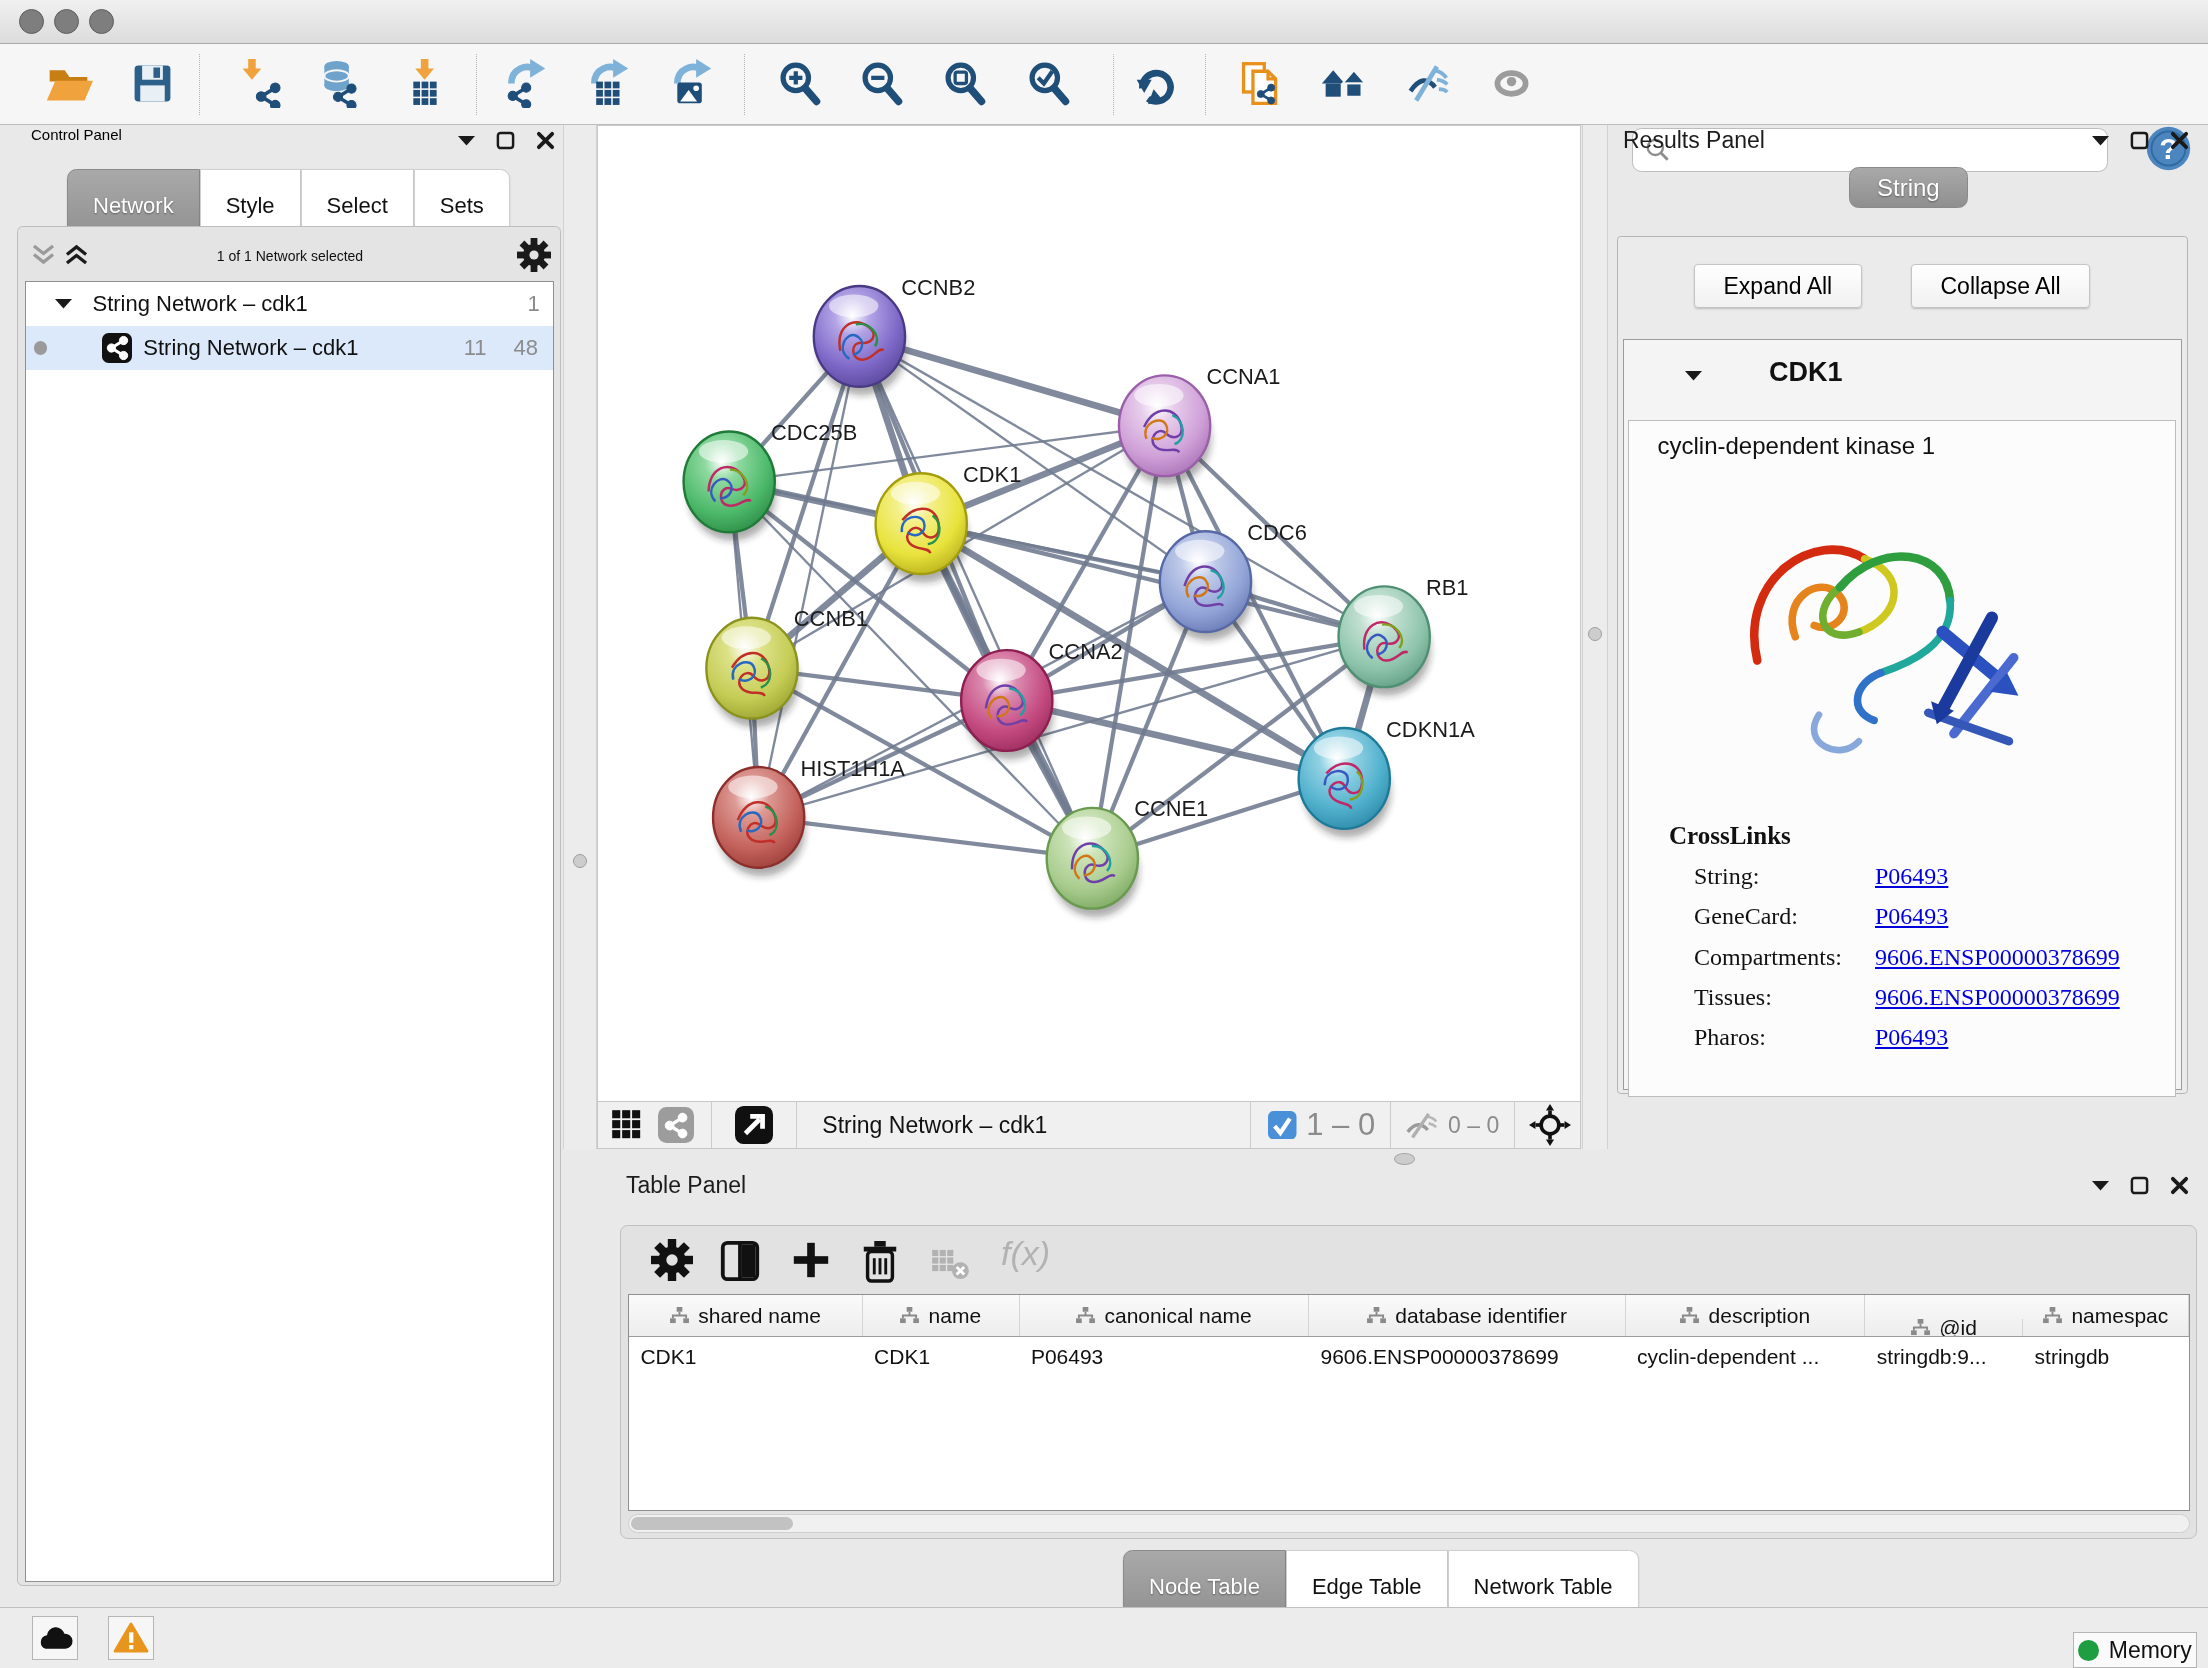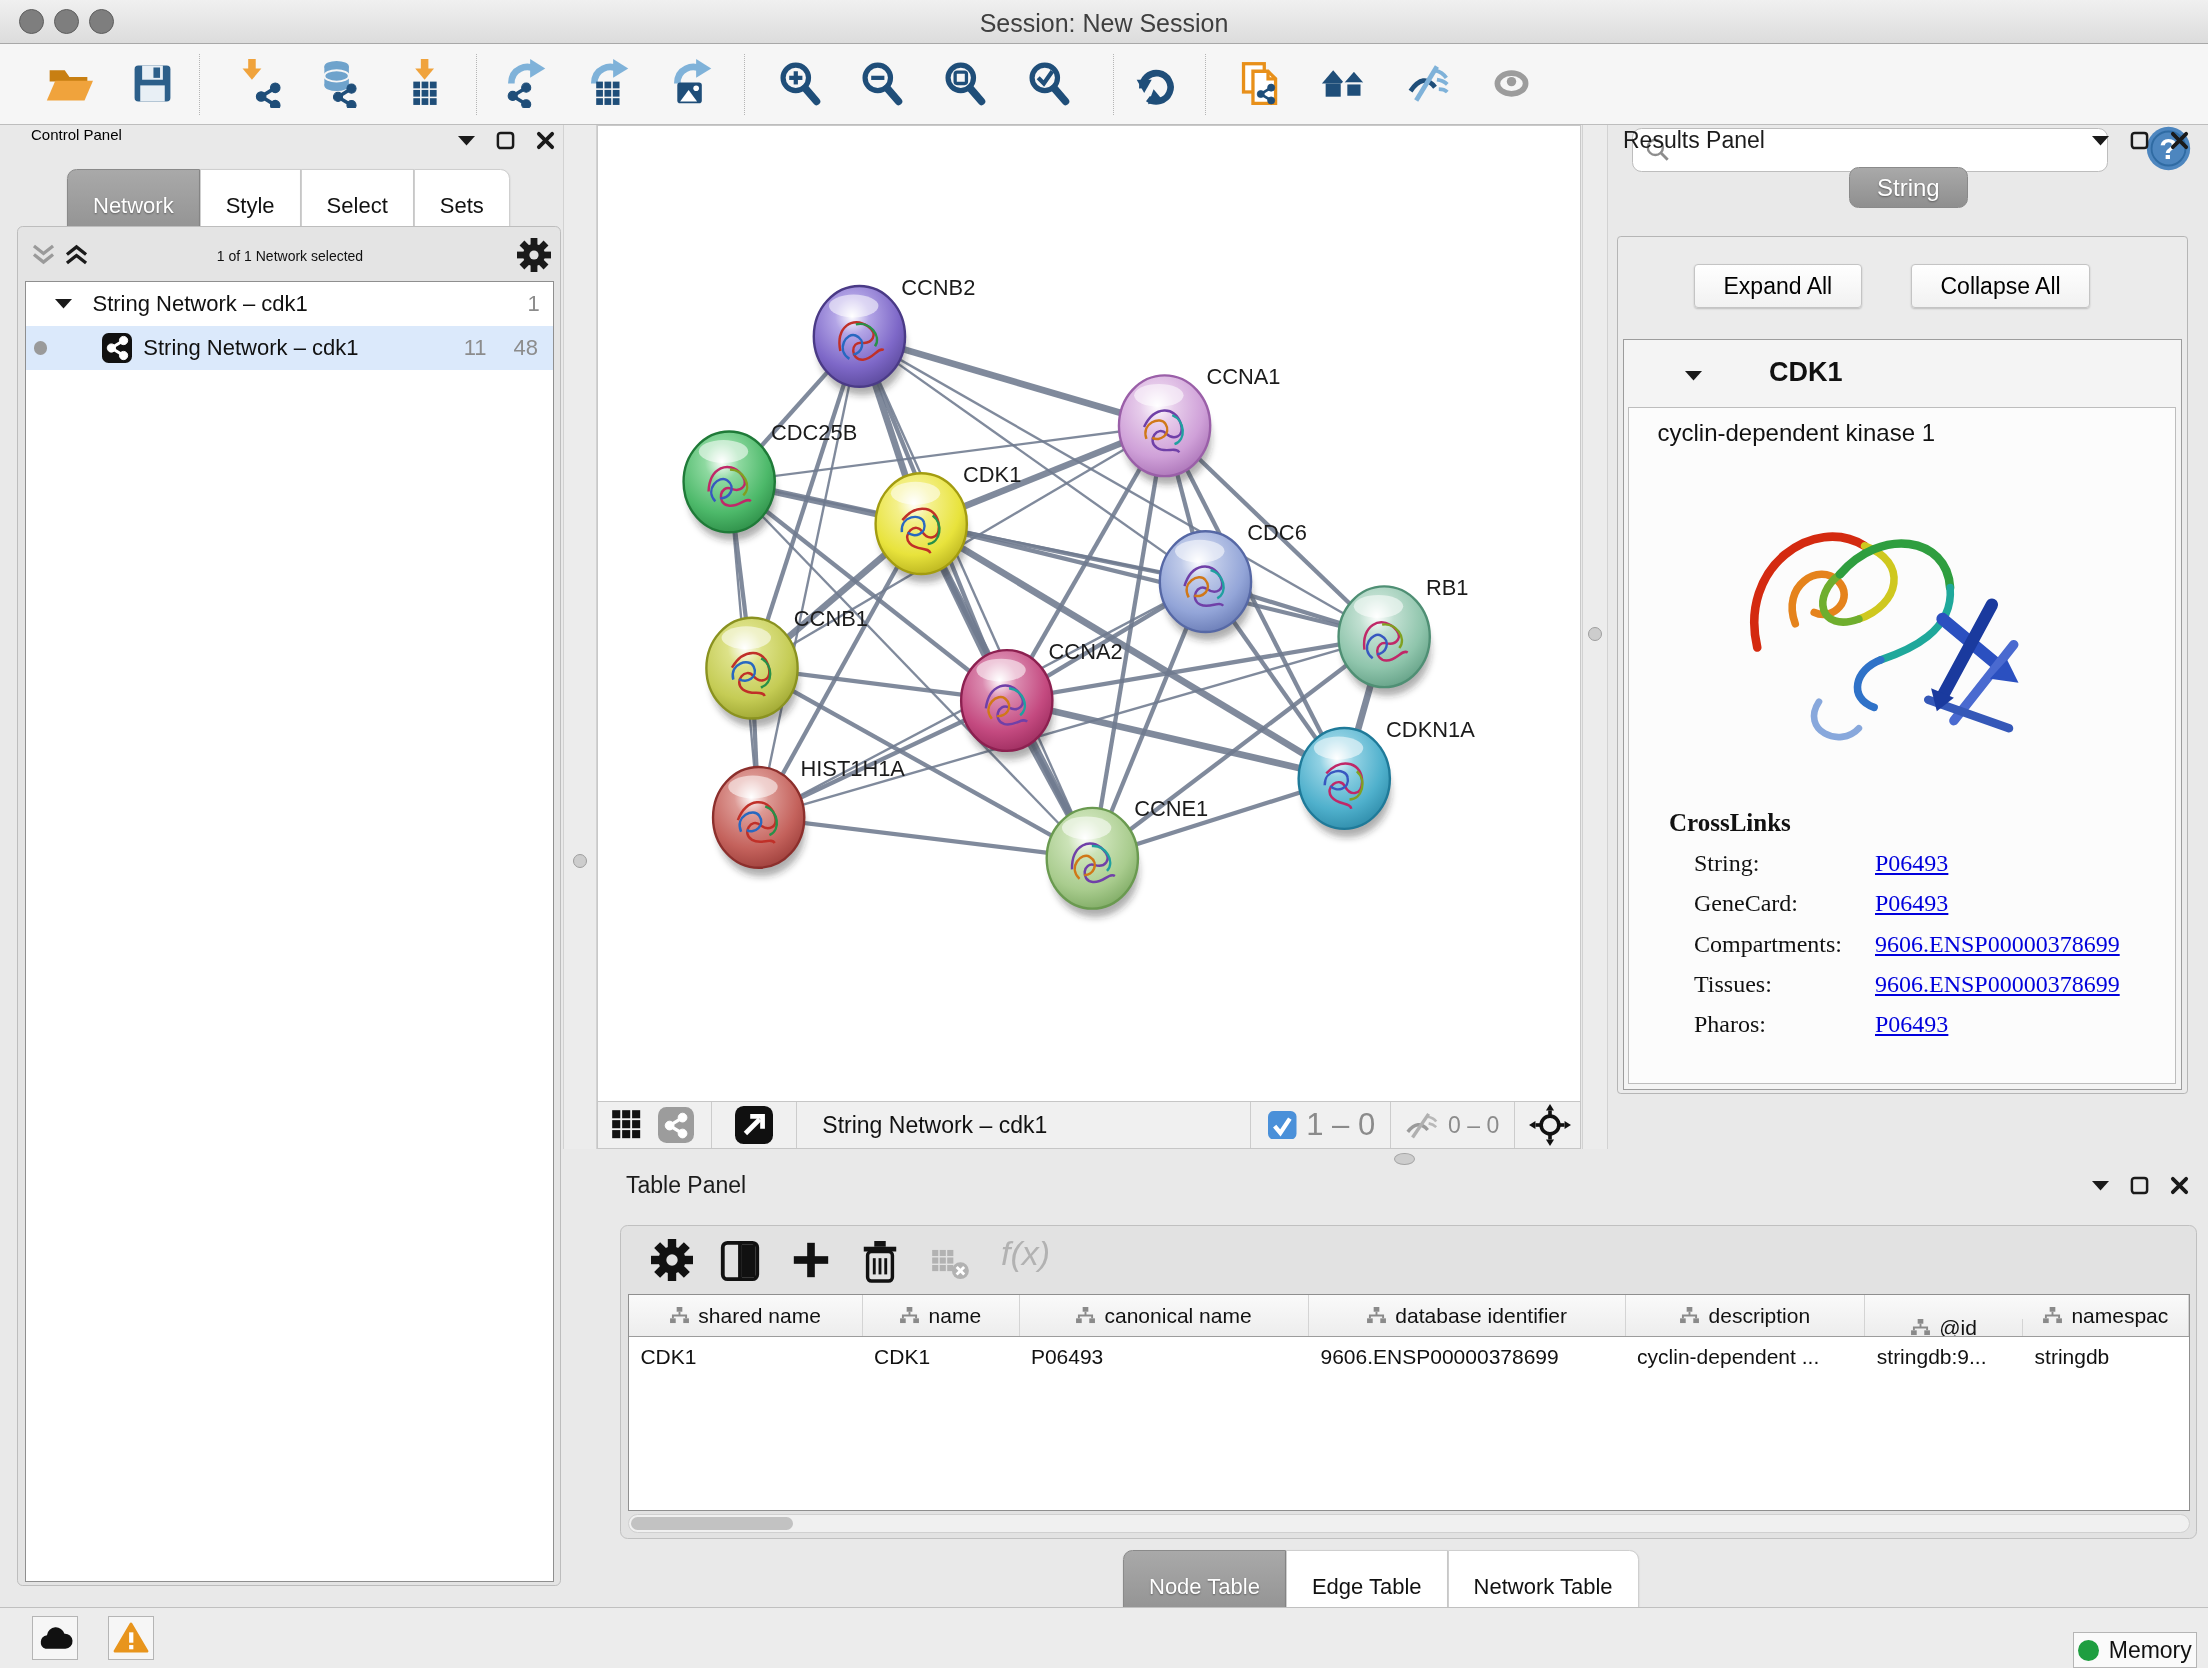--- a/index.html
+++ b/index.html
@@ -53,21 +53,21 @@
   .splitter { background:#ececec; border-left:1px solid #d2d2d2; border-right:1px solid #d2d2d2; }
   .knob { width:14.3px; height:14.3px; border-radius:50%; background:#cdcdcd; border:1px solid #9e9e9e; }
 
   
   #rp-box { left:1617px; top:236px; width:571px; height:858px; background:#ebebeb;
     border:1px solid #b5b5b5; border-radius:3.8px; }
   .rp-btn { font-size:23px; background:linear-gradient(#ffffff,#f1f1f1); border:1px solid #c4c4c4;
     border-radius:4px; padding:7.6px 28.5px; box-shadow:0 1px 1.9px rgba(0,0,0,.2); cursor:pointer; }
   #cdk1-box { left:1623px; top:339px; width:559px; height:751px; background:#f4f4f4;
     border:1px solid #9c9c9c; }
-  #cdk1-inner { left:1628px; top:407px; width:548px; height:677px; background:#fcfcfc;
+  #cdk1-inner { left:1628px; top:420px; width:548px; height:677px; background:#fcfcfc;
     border:1px solid #bdbdbd; }
   .xl-row { display:flex; font-family:"Liberation Serif", serif; font-size:24px; margin-top:13.3px; }
   .xl-label { width:181px; color:#111; }
   .xl-value { color:#0000dd; text-decoration:underline; cursor:pointer; }
 
   
   #tp-box { left:620px; top:1225px; width:1577px; height:314px; background:#e2e2e2;
     border:1px solid #c0c0c0; border-radius:7.6px; }
   #tp-table { left:628px; top:1294px; width:1562px; height:217px; background:#fff;
     border:1.9px solid #8f8f8f; }
@@ -92,21 +92,20 @@
   .text { color:#111; }
   svg { display:block; }
 </style>
 </head>
 <body>
 
 <div id="titlebar" class="abs">
   <div class="tl-dot abs" style="left:19px"></div>
   <div class="tl-dot abs" style="left:54px"></div>
   <div class="tl-dot abs" style="left:89px"></div>
-  <div id="win-title" class="abs">Session: New Session</div>
 </div>
 
 <div id="toolbar" class="abs">
   <div id="toolbar-icons">
       <div class="tb-icon abs" style="left: 42px;">
         <svg width="49" height="49" viewBox="0 0 52 52">
           <path d="M6,12 h16 l5,7 h19 v5 h-40z" fill="#c87f12"></path>
           <path d="M3,44 l9,-21 h40 l-9,21z" fill="#f0a33c"></path>
         </svg>
       </div>

